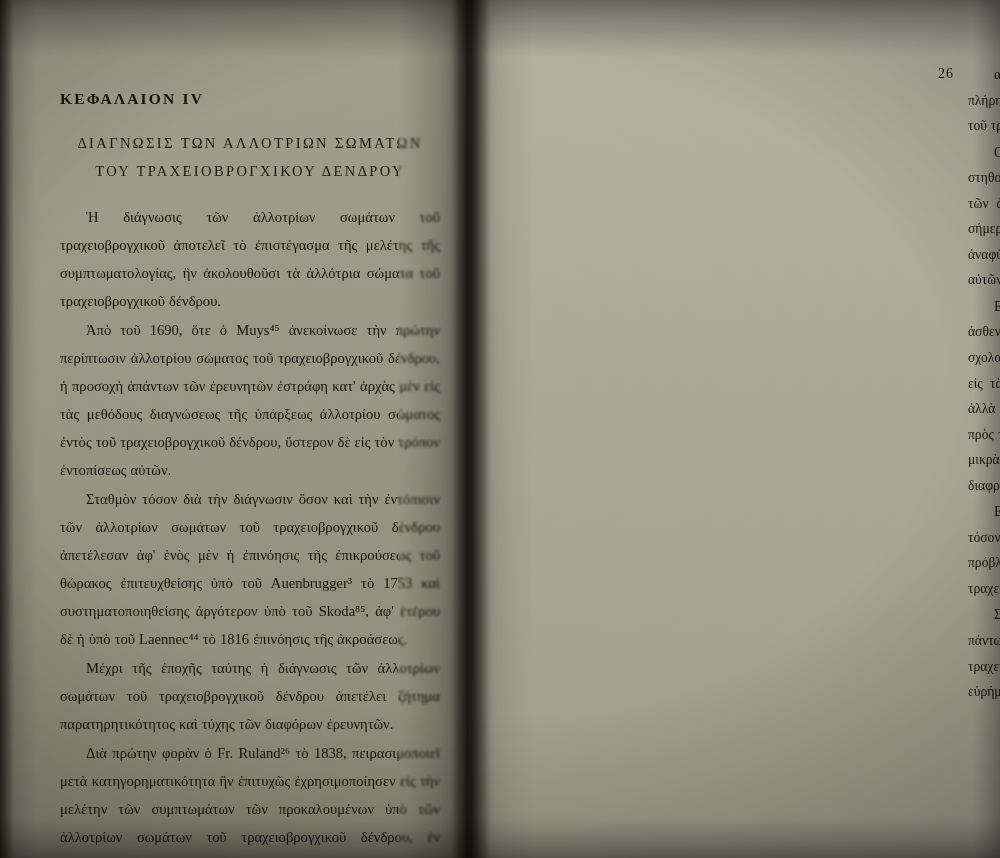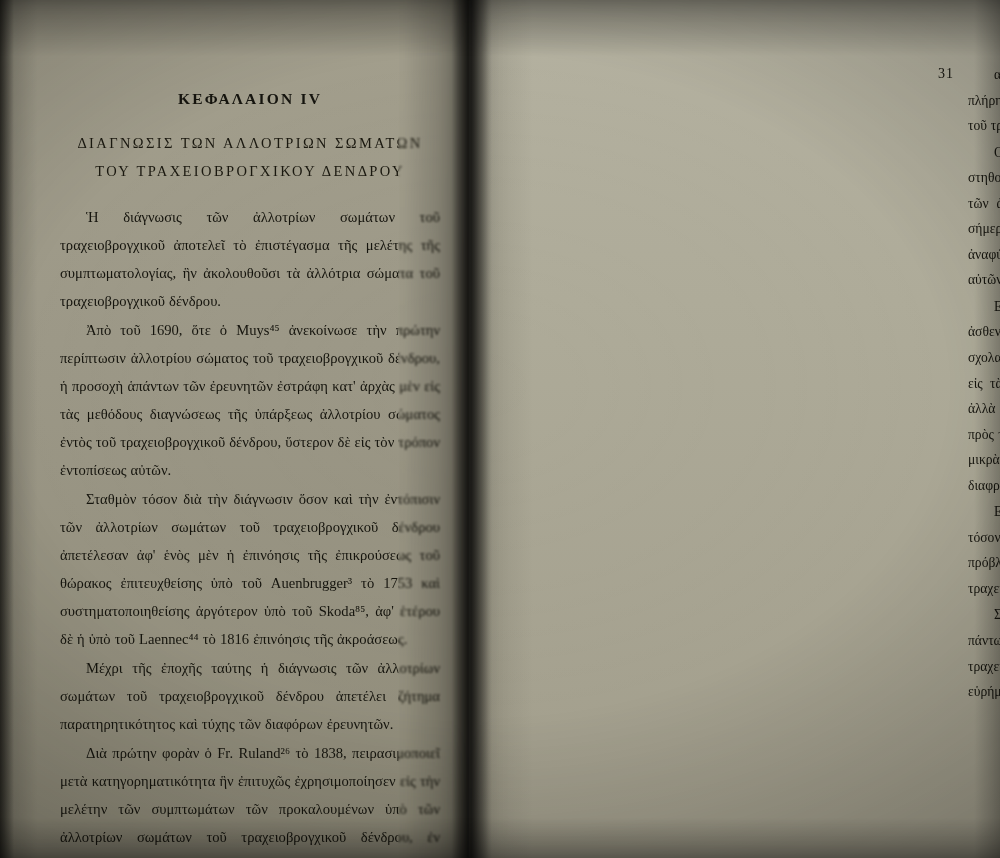--- a/index.html
+++ b/index.html
@@ -91,21 +91,20 @@
     top: 90px;
     width: 380px;
   }
   .col-right {
     left: 498px;
     top: 62px;
     width: 400px;
   }
 
   .chapter-label {
-    text-align: center;
     font-size: 15.5px;
     letter-spacing: 2.2px;
     font-weight: bold;
     margin-bottom: 22px;
     color: #15140e;
   }
   .chapter-title {
     text-align: center;
     font-size: 14.5px;
     letter-spacing: 2.4px;
@@ -189,21 +188,21 @@
       <p class="body">Ἀπὸ τοῦ 1690, ὅτε ὁ Muys⁴⁵ ἀνεκοίνωσε τὴν πρώτην περίπτωσιν ἀλλοτρίου σώματος τοῦ τραχειοβρογχικοῦ δένδρου, ἡ προσοχὴ ἁπάντων τῶν ἐρευνητῶν ἐστράφη κατ' ἀρχὰς μὲν εἰς τὰς μεθόδους διαγνώσεως τῆς ὑπάρξεως ἀλλοτρίου σώματος ἐντὸς τοῦ τραχειοβρογχικοῦ δένδρου, ὕστερον δὲ εἰς τὸν τρόπον ἐντοπίσεως αὐτῶν.</p>
       <p class="body">Σταθμὸν τόσον διὰ τὴν διάγνωσιν ὅσον καὶ τὴν ἐντόπισιν τῶν ἀλλοτρίων σωμάτων τοῦ τραχειοβρογχικοῦ δένδρου ἀπετέλεσαν ἀφ' ἑνὸς μὲν ἡ ἐπινόησις τῆς ἐπικρούσεως τοῦ θώρακος ἐπιτευχθείσης ὑπὸ τοῦ Auenbrugger³ τὸ 1753 καὶ συστηματοποιηθείσης ἀργότερον ὑπὸ τοῦ Skoda⁸⁵, ἀφ' ἑτέρου δὲ ἡ ὑπὸ τοῦ Laennec⁴⁴ τὸ 1816 ἐπινόησις τῆς ἀκροάσεως.</p>
       <p class="body">Μέχρι τῆς ἐποχῆς ταύτης ἡ διάγνωσις τῶν ἀλλοτρίων σωμάτων τοῦ τραχειοβρογχικοῦ δένδρου ἀπετέλει ζήτημα παρατηρητικότητος καὶ τύχης τῶν διαφόρων ἐρευνητῶν.</p>
       <p class="body">Διὰ πρώτην φορὰν ὁ Fr. Ruland²⁶ τὸ 1838, πειρασιμοποιεῖ μετὰ κατηγορηματικότητα ἣν ἐπιτυχῶς ἐχρησιμοποίησεν εἰς τὴν μελέτην τῶν συμπτωμάτων τῶν προκαλουμένων ὑπὸ τῶν ἀλλοτρίων σωμάτων τοῦ τραχειοβρογχικοῦ δένδρου, ἐν συνδυασμῷ μὲ τὰ πορίσματά του ἐκ τῆς ἐφαρμογῆς τῶν ἀκουστικῶν μεθόδων, τῆς ἐπικρούσεως καὶ ἀκροάσεως τοῦ θώρακος, εἰς τὸ κεφάλαιον τῆς διαγνώσεως τῶν ἀλλοτρίων σωμάτων τοῦ τραχειοβρογχικοῦ δένδρου.</p>
 
     </div>
     <div class="fold-blur"></div>
   </div>
 
   <div class="leaf leaf-right">
-    <div class="folio">31</div>
+    <div class="folio">26</div>
     <div class="col col-right">
       <p class="body">αὐτῶν εἰς τὴν καθ' ἡμέραν πρᾶξιν, συνετέλεσαν τὰ μέγιστα εἰς τὴν πλήρη μελέτην τοῦ κεφαλαίου τῆς διαγνώσεως τῶν ἀλλοτρίων σωμάτων τοῦ τραχειοβρογχικοῦ δένδρου.</p>
       <p class="body">Οὕτω διὰ τοῦ συνδυασμοῦ τοῦ ἱστορικοῦ τοῦ ἀσθενοῦς μετὰ τῶν στηθοακουστικῶν καὶ ἀκτινολογικῶν εὑρημάτων αὐτοῦ ἡ διάγνωσις τῶν ἀλλοτρίων σωμάτων τοῦ τραχειοβρογχικοῦ δένδρου καθίσταται σήμερον ἐν πολλοῖς εὐχερὴς καὶ ὀλίγαι εἶναι αἱ περιπτώσεις καθ' ἃς ἀναφύονται προβλήματα τόσον διαγνώσεως, ὅσον καὶ ἐντοπίσεως αὐτῶν.</p>
       <p class="body">Εἰς τὰς περιπτώσεις ταύτας, ἡ λεπτομερὴς λῆψις τοῦ ἱστορικοῦ τοῦ ἀσθενοῦς, ἡ ἐπίμονος ἀναζήτησις τοῦ ἀρχικοῦ συνδρόμου καὶ ἡ μετὰ σχολαστικότητος ἀναζήτησις τῶν ἐλαχίστων ἀκτινολογικῶν εὑρημάτων, εἰς τὰς πλείστας τῶν περιπτώσεων λύουσι τὸ πρόβλημα. Ἡ ἐλαφρὰ ἀλλὰ σταθερὰ νεφέλωσις τοῦ πνεύμονος, ἐκτεινομένη ἀπὸ τῆς πύλης πρὸς τὴν περιφέρειαν, ἡ ἀσάφεια τῶν πλευροδιαφραγματικῶν χώρων, ἡ μικρὰ ἔσω μετατόπισις τῆς καρδιακῆς σκιᾶς καὶ ἡ ἀνύψωσις τοῦ διαφράγματος ἀποτελοῦσι πολύτιμα στοιχεῖα.</p>
       <p class="body">Εἰς τὰς σπανίας δὲ περιπτώσεις καθ' ἃς ἐλλείπουσι καὶ αὐτὰ ἔτι τὰ τόσον ὀλίγα εὑρήματα, μόνον ὁ βρογχοσκοπικὸς ἔλεγχος λύει τὸ πρόβλημα τῆς ὑπάρξεως ἢ μὴ ἀλλοτρίου σώματος ἐντὸς τοῦ τραχειοβρογχικοῦ δένδρου.</p>
       <p class="body">Σήμερον, ὡς καὶ ἀνωτέρω ἀνεφέραμεν, ἐγένετο πλέον συνείδησις πάντων, ὅτι ἐπὶ ἁπλῆς ὑπονοίας ἀλλοτρίου σώματος τοῦ τραχειοβρογχικοῦ δένδρου, καὶ ἄνευ οὐδενὸς κλινικοῦ ἢ ἀκτινολογικοῦ εὑρήματος, ἐπιβάλλεται ὁ βρογχοσκοπικὸς ἔλεγχος τοῦ πάσχοντος.</p>
     </div>
     <div class="right-shadow"></div>
   </div>
 

